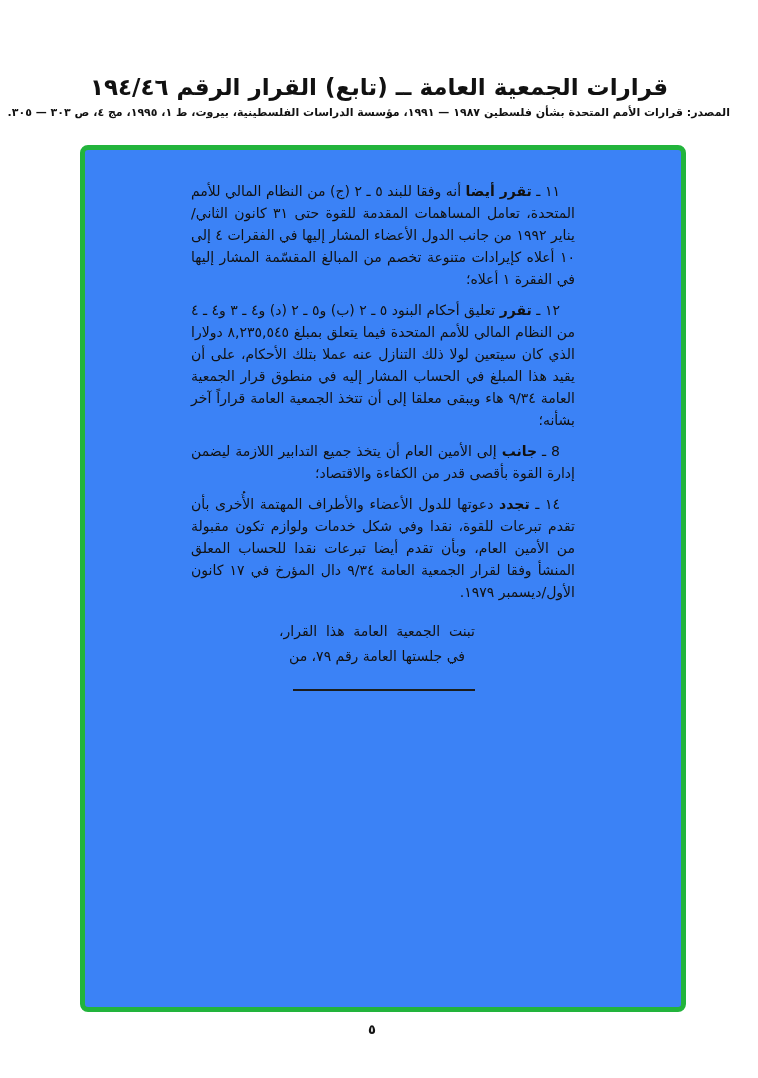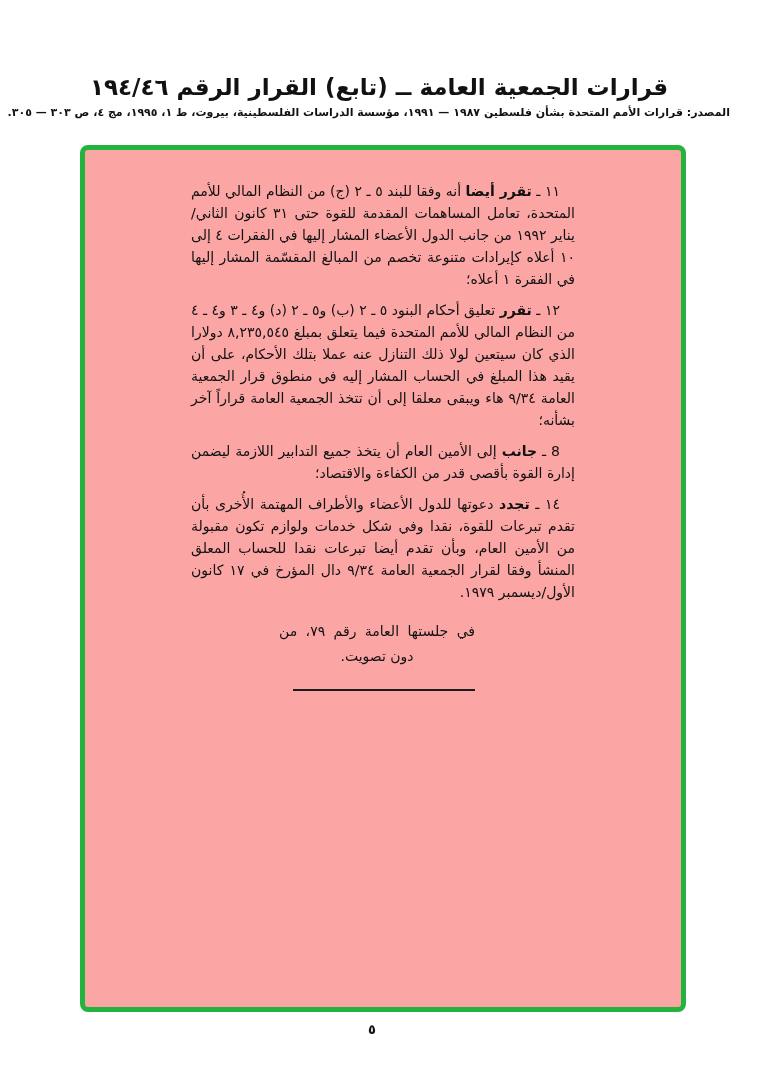--- a/index.html
+++ b/index.html
@@ -10,21 +10,21 @@
   .page-title{
     position:absolute;top:74px;left:0;right:0;text-align:center;
     direction:rtl;font-weight:bold;font-size:23px;letter-spacing:0;
   }
   .source-line{
     position:absolute;top:106px;left:28px;right:28px;text-align:center;
     direction:rtl;font-weight:bold;font-size:11px;white-space:nowrap;
   }
   .frame{
     position:absolute;left:80px;top:145px;width:596px;height:857px;
-    border-style:solid;border-width:5px;border-radius:8px;background:#fca5a5;
+    border-style:solid;border-width:5px;border-radius:8px;background:#3b82f6;
   }
   .text-col{
     width:384px;margin:30px auto 0 auto;direction:rtl;text-align:justify;
     font-size:14px;line-height:22px;
   }
   p.res-para{margin:0 0 9px 0;text-indent:15px;}
   .lead{font-weight:bold;}
   .closing{
     width:196px;margin:16px 100px 0 auto;line-height:25px;font-size:14px;
   }
@@ -46,20 +46,20 @@
 
 <div class="source-line">المصدر: قرارات الأمم المتحدة بشأن فلسطين ١٩٨٧ — ١٩٩١، مؤسسة الدراسات الفلسطينية، بيروت، ط ١، ١٩٩٥، مج ٤، ص ٣٠٣ — ٣٠٥.</div>
 
 <div class="frame" style="border-color: rgb(34, 180, 60);">
   <div class="text-col" id="resolution-body">
       <p class="res-para"><span>١١</span> ـ <span class="lead">تقرر أيضا</span><span> أنه وفقا للبند ٥ ـ ٢ (ج) من النظام المالي للأمم المتحدة، تعامل المساهمات المقدمة للقوة حتى ٣١ كانون الثاني/يناير ١٩٩٢ من جانب الدول الأعضاء المشار إليها في الفقرات ٤ إلى ١٠ أعلاه كإيرادات متنوعة تخصم من المبالغ المقسّمة المشار إليها في الفقرة ١ أعلاه؛</span></p>
       <p class="res-para"><span>١٢</span> ـ <span class="lead">تقرر</span><span> تعليق أحكام البنود ٥ ـ ٢ (ب) و٥ ـ ٢ (د) و٤ ـ ٣ و٤ ـ ٤ من النظام المالي للأمم المتحدة فيما يتعلق بمبلغ ٨,٢٣٥,٥٤٥ دولارا الذي كان سيتعين لولا ذلك التنازل عنه عملا بتلك الأحكام، على أن يقيد هذا المبلغ في الحساب المشار إليه في منطوق قرار الجمعية العامة ٩/٣٤ هاء ويبقى معلقا إلى أن تتخذ الجمعية العامة قراراً آخر بشأنه؛</span></p>
       <p class="res-para"><span>8</span> ـ <span class="lead">جانب</span><span> إلى الأمين العام أن يتخذ جميع التدابير اللازمة ليضمن إدارة القوة بأقصى قدر من الكفاءة والاقتصاد؛</span></p>
       <p class="res-para"><span>١٤</span> ـ <span class="lead">تجدد</span><span> دعوتها للدول الأعضاء والأطراف المهتمة الأُخرى بأن تقدم تبرعات للقوة، نقدا وفي شكل خدمات ولوازم تكون مقبولة من الأمين العام، وبأن تقدم أيضا تبرعات نقدا للحساب المعلق المنشأ وفقا لقرار الجمعية العامة ٩/٣٤ دال المؤرخ في ١٧ كانون الأول/ديسمبر ١٩٧٩.</span></p>
       <div class="closing">
+        <div class="closing-line">تبنت الجمعية العامة هذا القرار،</div>
         <div class="closing-line">في جلستها العامة رقم ٧٩، من</div>
-        <div class="closing-line">دون تصويت.</div>
       </div>
       <div class="divider"></div>
     </div>
 </div>
 
 <div class="page-number">٥</div>
 
 </body></html>

